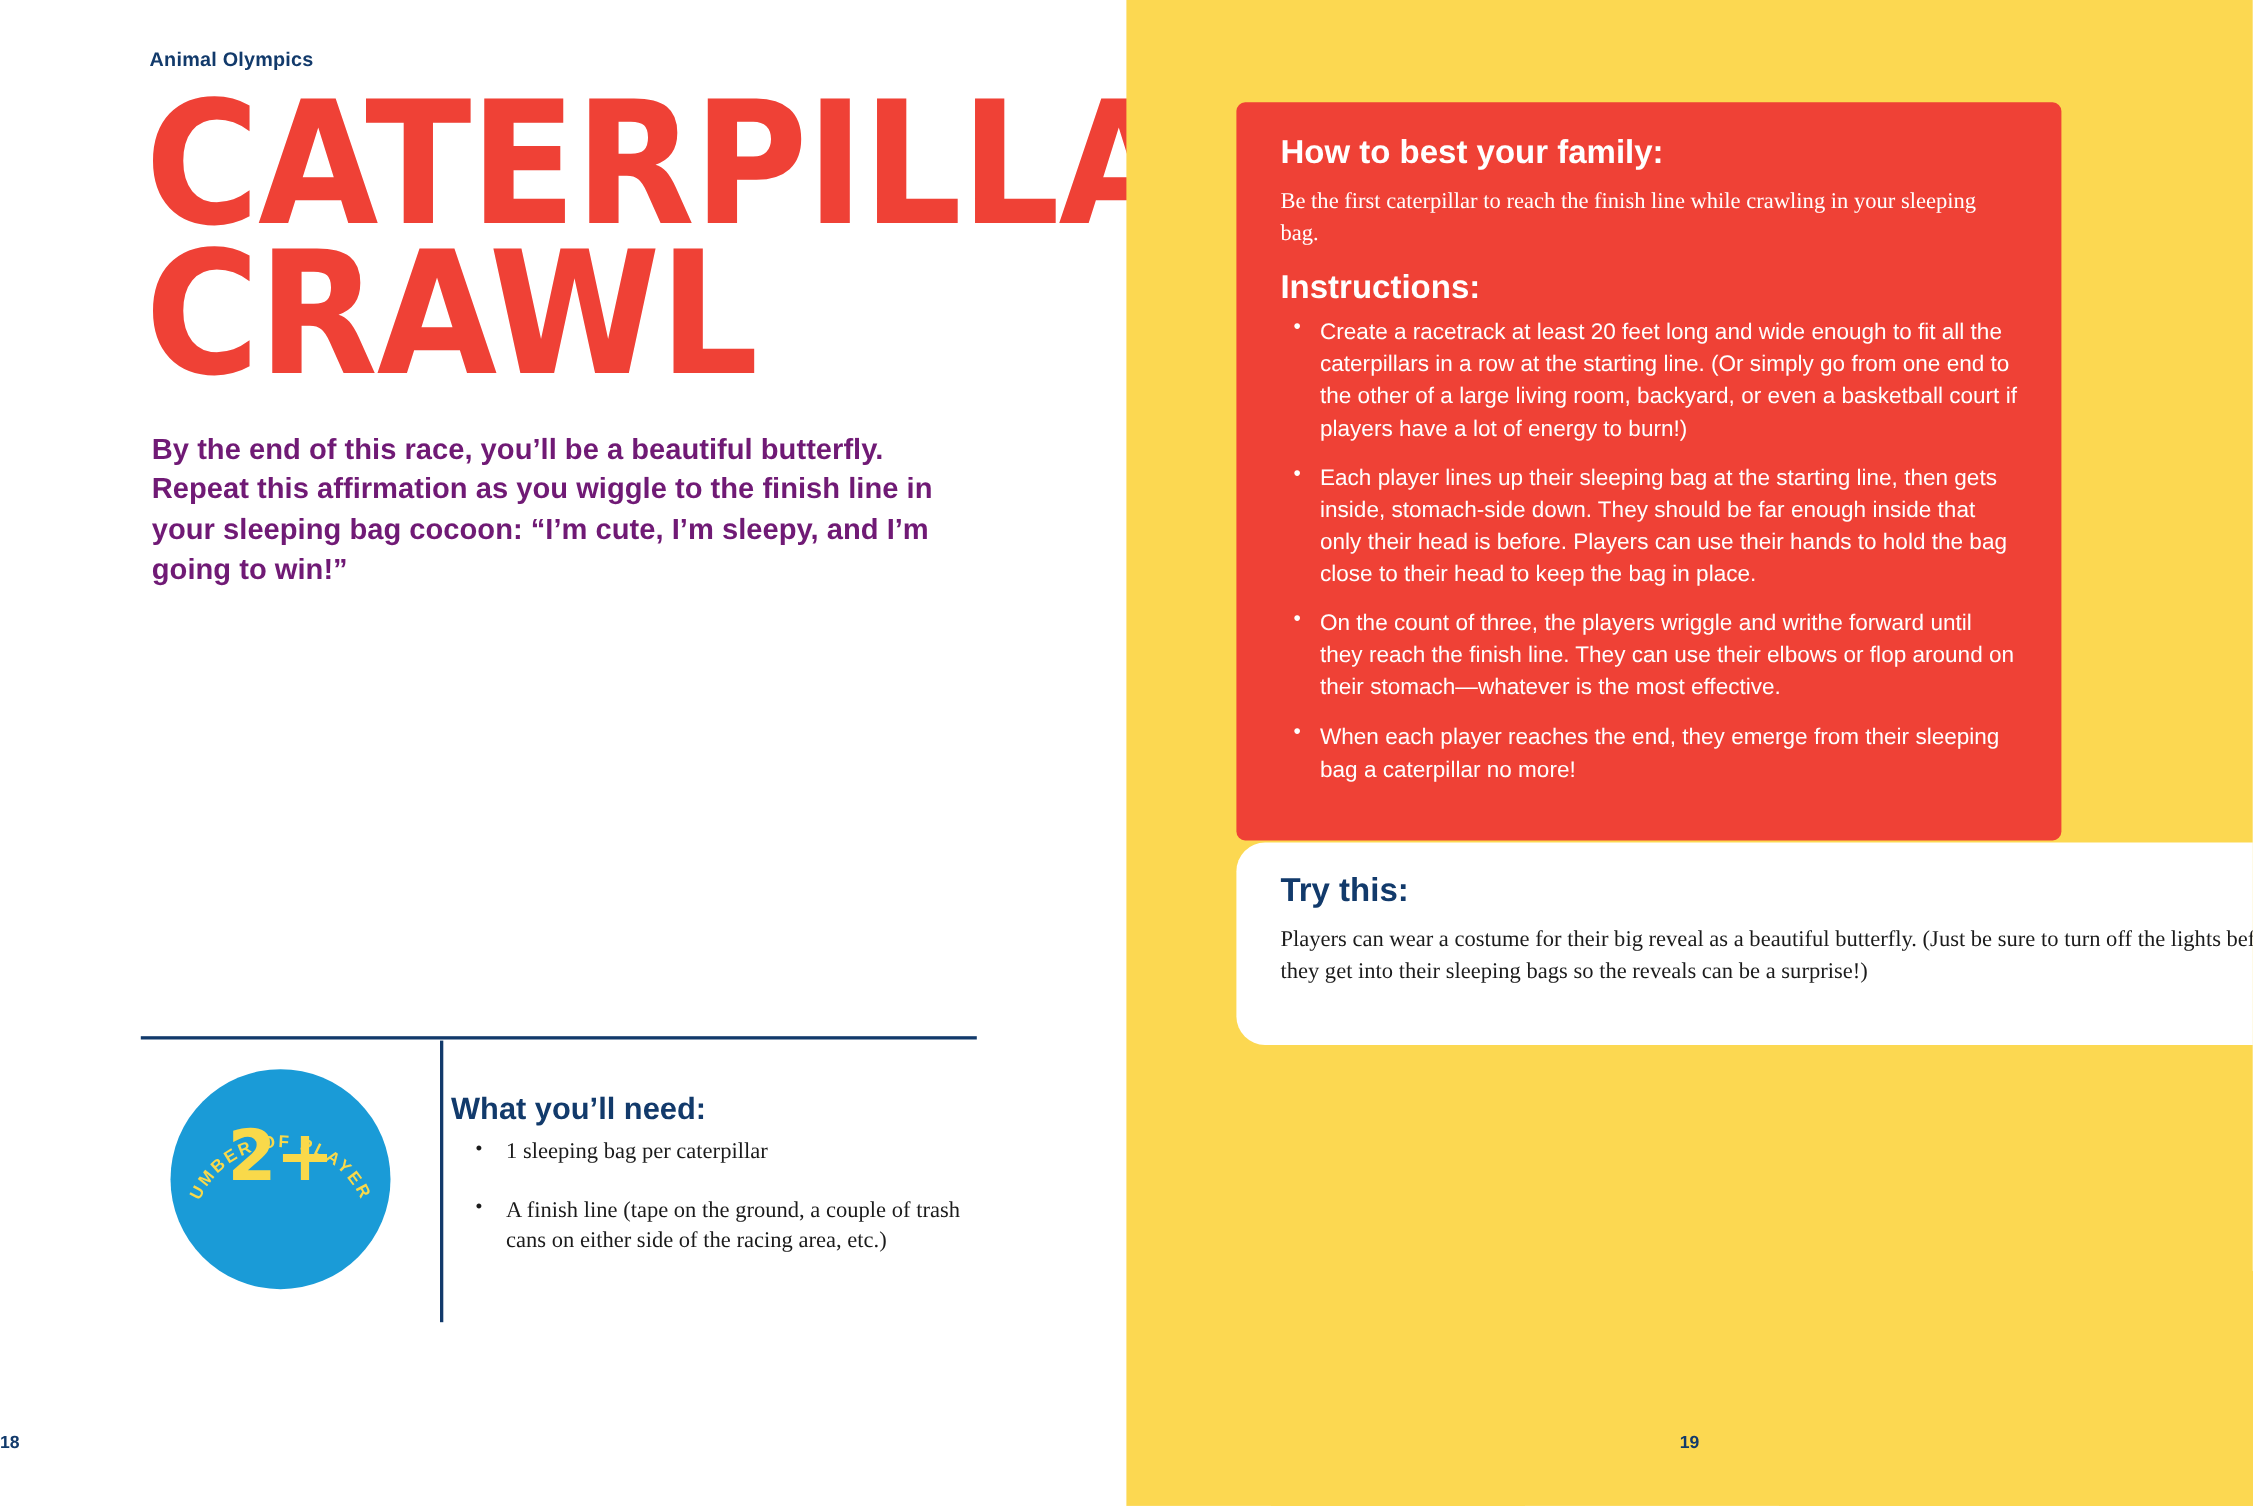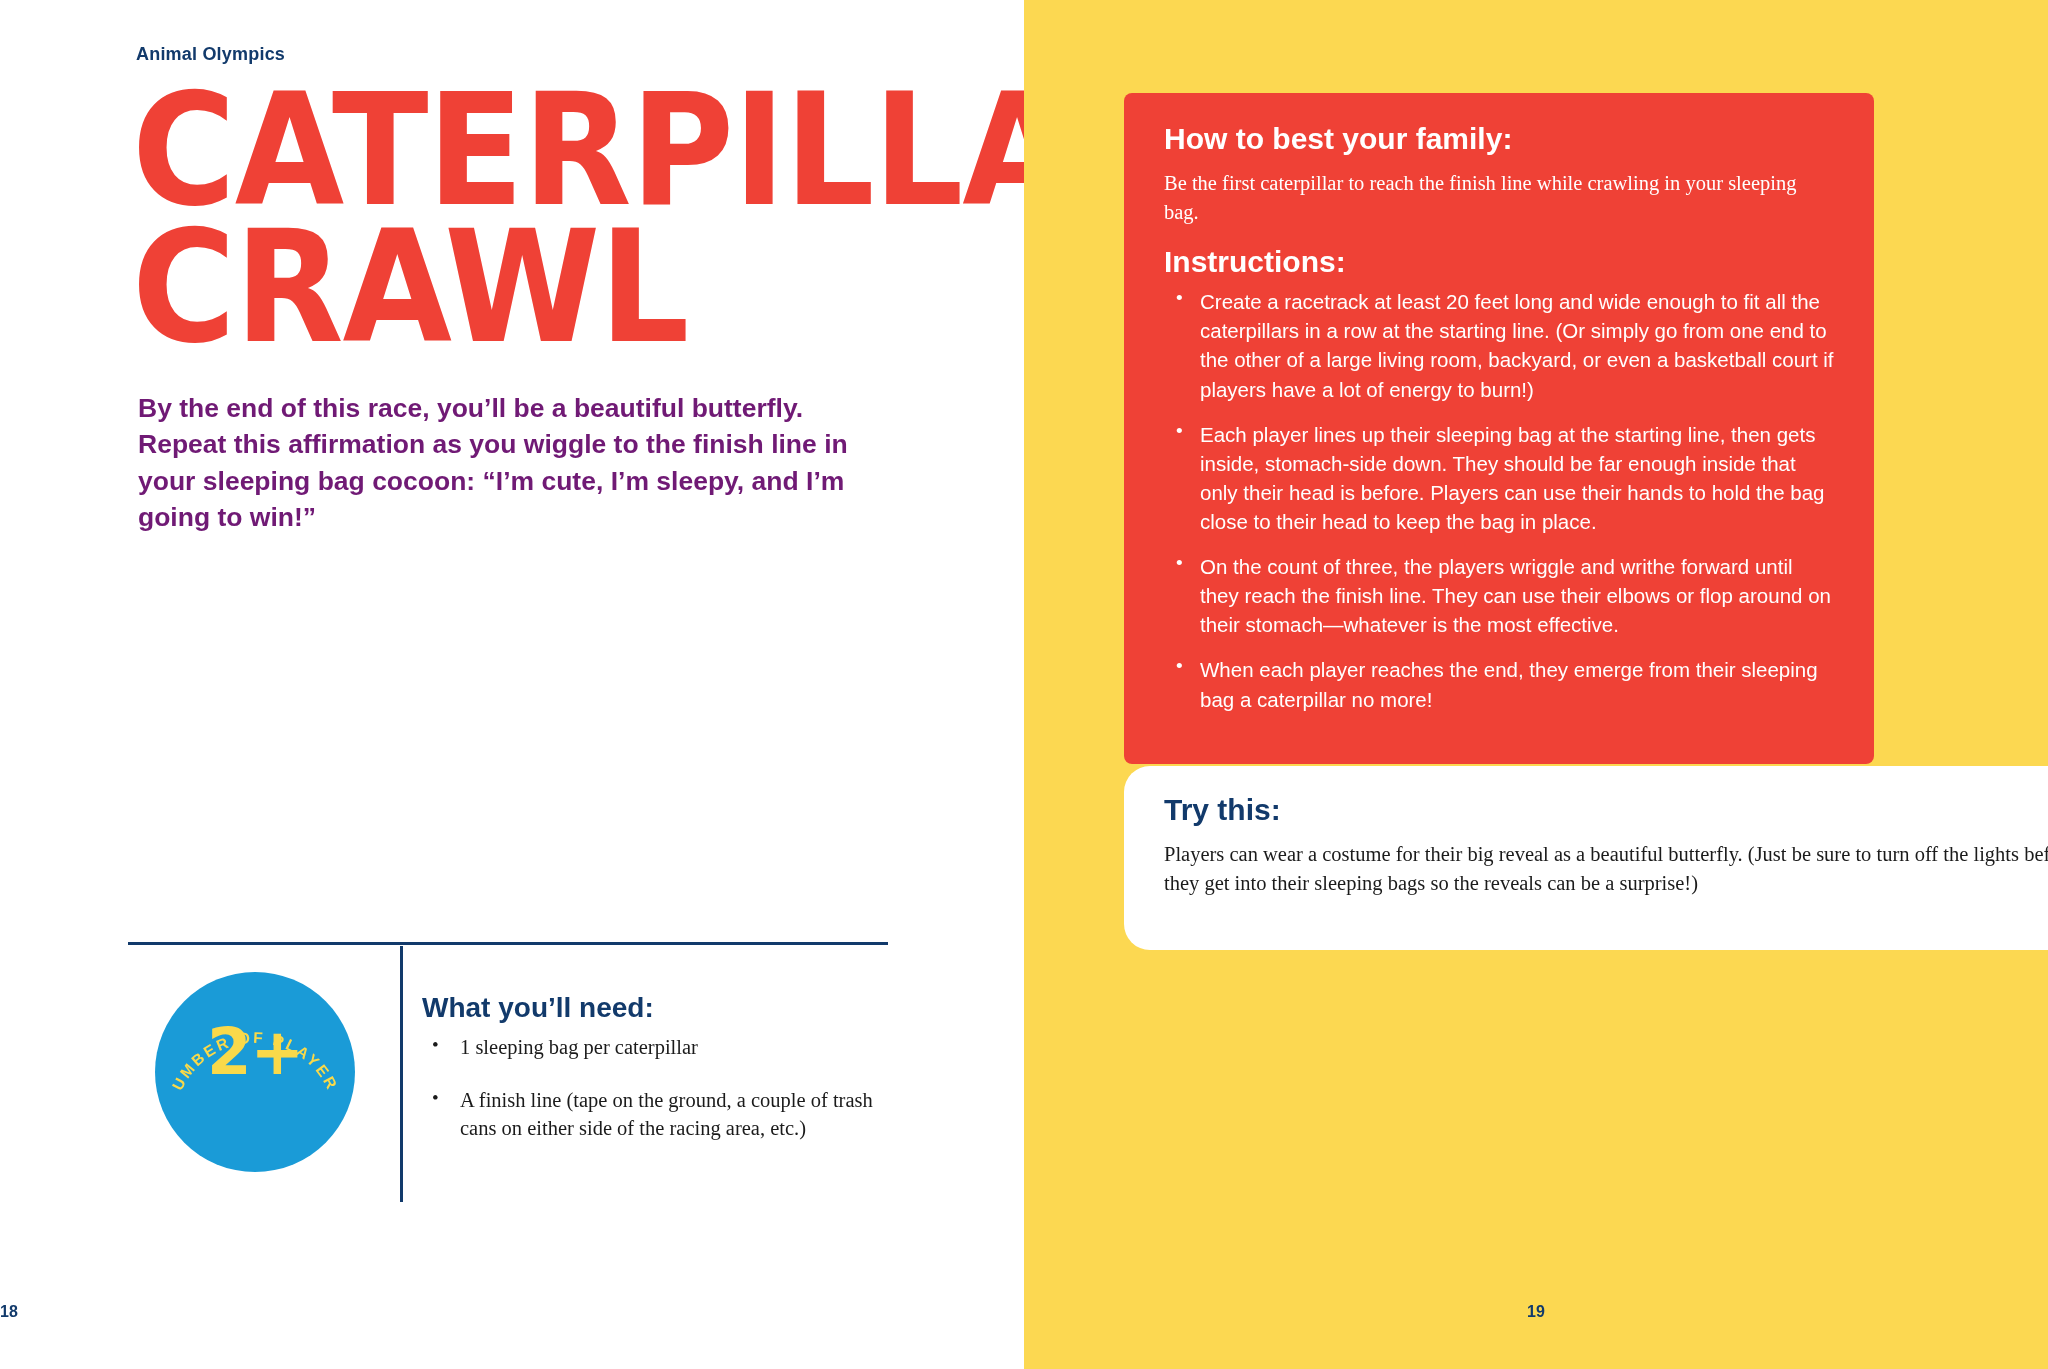--- a/index.html
+++ b/index.html
@@ -122,21 +122,21 @@
     top: 116px;
     width: 172px;
     font-size: 17.5px;
     font-weight: bold;
     line-height: 1.26;
     color: #ffffff;
   }
 
   .need-head {
     position: absolute;
-    left: 422px;
+    left: 410px;
     top: 992px;
     font-size: 28px;
     font-weight: bold;
     color: #123a6b;
   }
   .need-list {
     position: absolute;
     left: 422px;
     top: 1034px;
     width: 460px;

